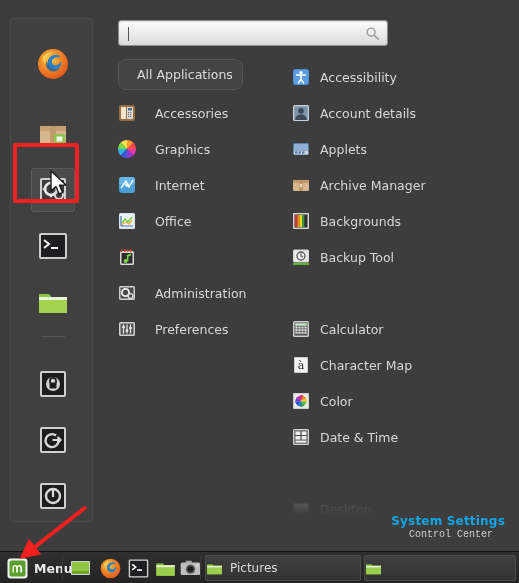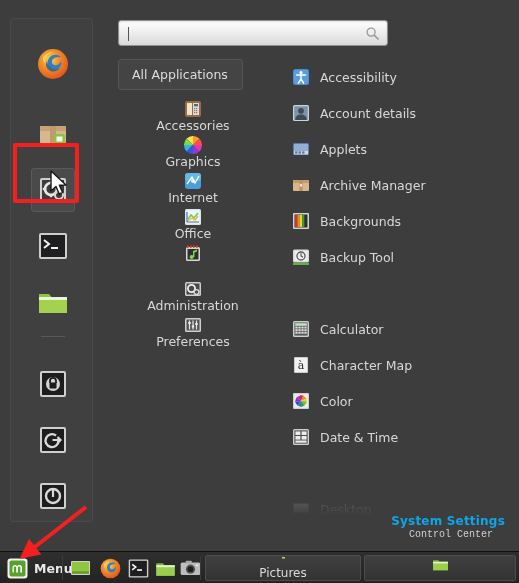--- a/index.html
+++ b/index.html
@@ -62,28 +62,28 @@
   .search-ic {
     position: absolute; right: 7px; top: 5px; width: 15px; height: 15px;
     opacity: .55;
   }
 
   
   .cat-all {
     position: absolute; left: 118px; top: 59px; width: 125px; height: 31px;
     background: #444444;
     border: 1px solid #555555;
-    border-radius: 3px;
+    border-radius: 8px;
     color: #dcdcdc; font-size: 12.5px;
-    display: flex; align-items: center; padding-left: 13px;
+    display: flex; align-items: center; padding-left: 18px;
   }
   .cat-row {
     position: absolute; left: 118px; width: 150px; height: 26px;
-    display: flex; align-items: center; gap: 0;
-    color: #d8d8d8; font-size: 12.5px; flex-direction: column;
+    display: flex; align-items: center; gap: 19px;
+    color: #d8d8d8; font-size: 12.5px;
   }
   .cat-row .ci { width: 18px; height: 18px; flex: 0 0 18px; }
 
   
   .app-row {
     position: absolute; left: 292px; width: 215px; height: 26px;
     display: flex; align-items: center; gap: 10px;
     color: #d8d8d8; font-size: 12.5px;
   }
   .app-row .ai { width: 18px; height: 18px; flex: 0 0 18px; }
@@ -125,21 +125,21 @@
   .tb-sep {
     position: absolute; top: 4px; width: 1px; height: 24px;
     background: #151515; border-right: 1px solid #3a3a3a;
   }
   .win-btn {
     position: absolute; top: 3px; height: 26px;
     background: linear-gradient(#404040, #333333);
     border: 1px solid #4c4c4c; border-radius: 2px;
     display: flex; align-items: center; gap: 7px; 
     color: #dadada; font-size: 12px;
-    white-space: nowrap; overflow: hidden; flex-direction: column;
+    white-space: nowrap; overflow: hidden;
   }
 
   
   .hl-box {
     position: absolute; left: 13px; top: 143px; width: 66px; height: 60px;
     border: 4px solid #f42020;
     border-radius: 2px;
     pointer-events: none;
   }
   .arrow-svg { position: absolute; left: 0; top: 505px; pointer-events: none; }

